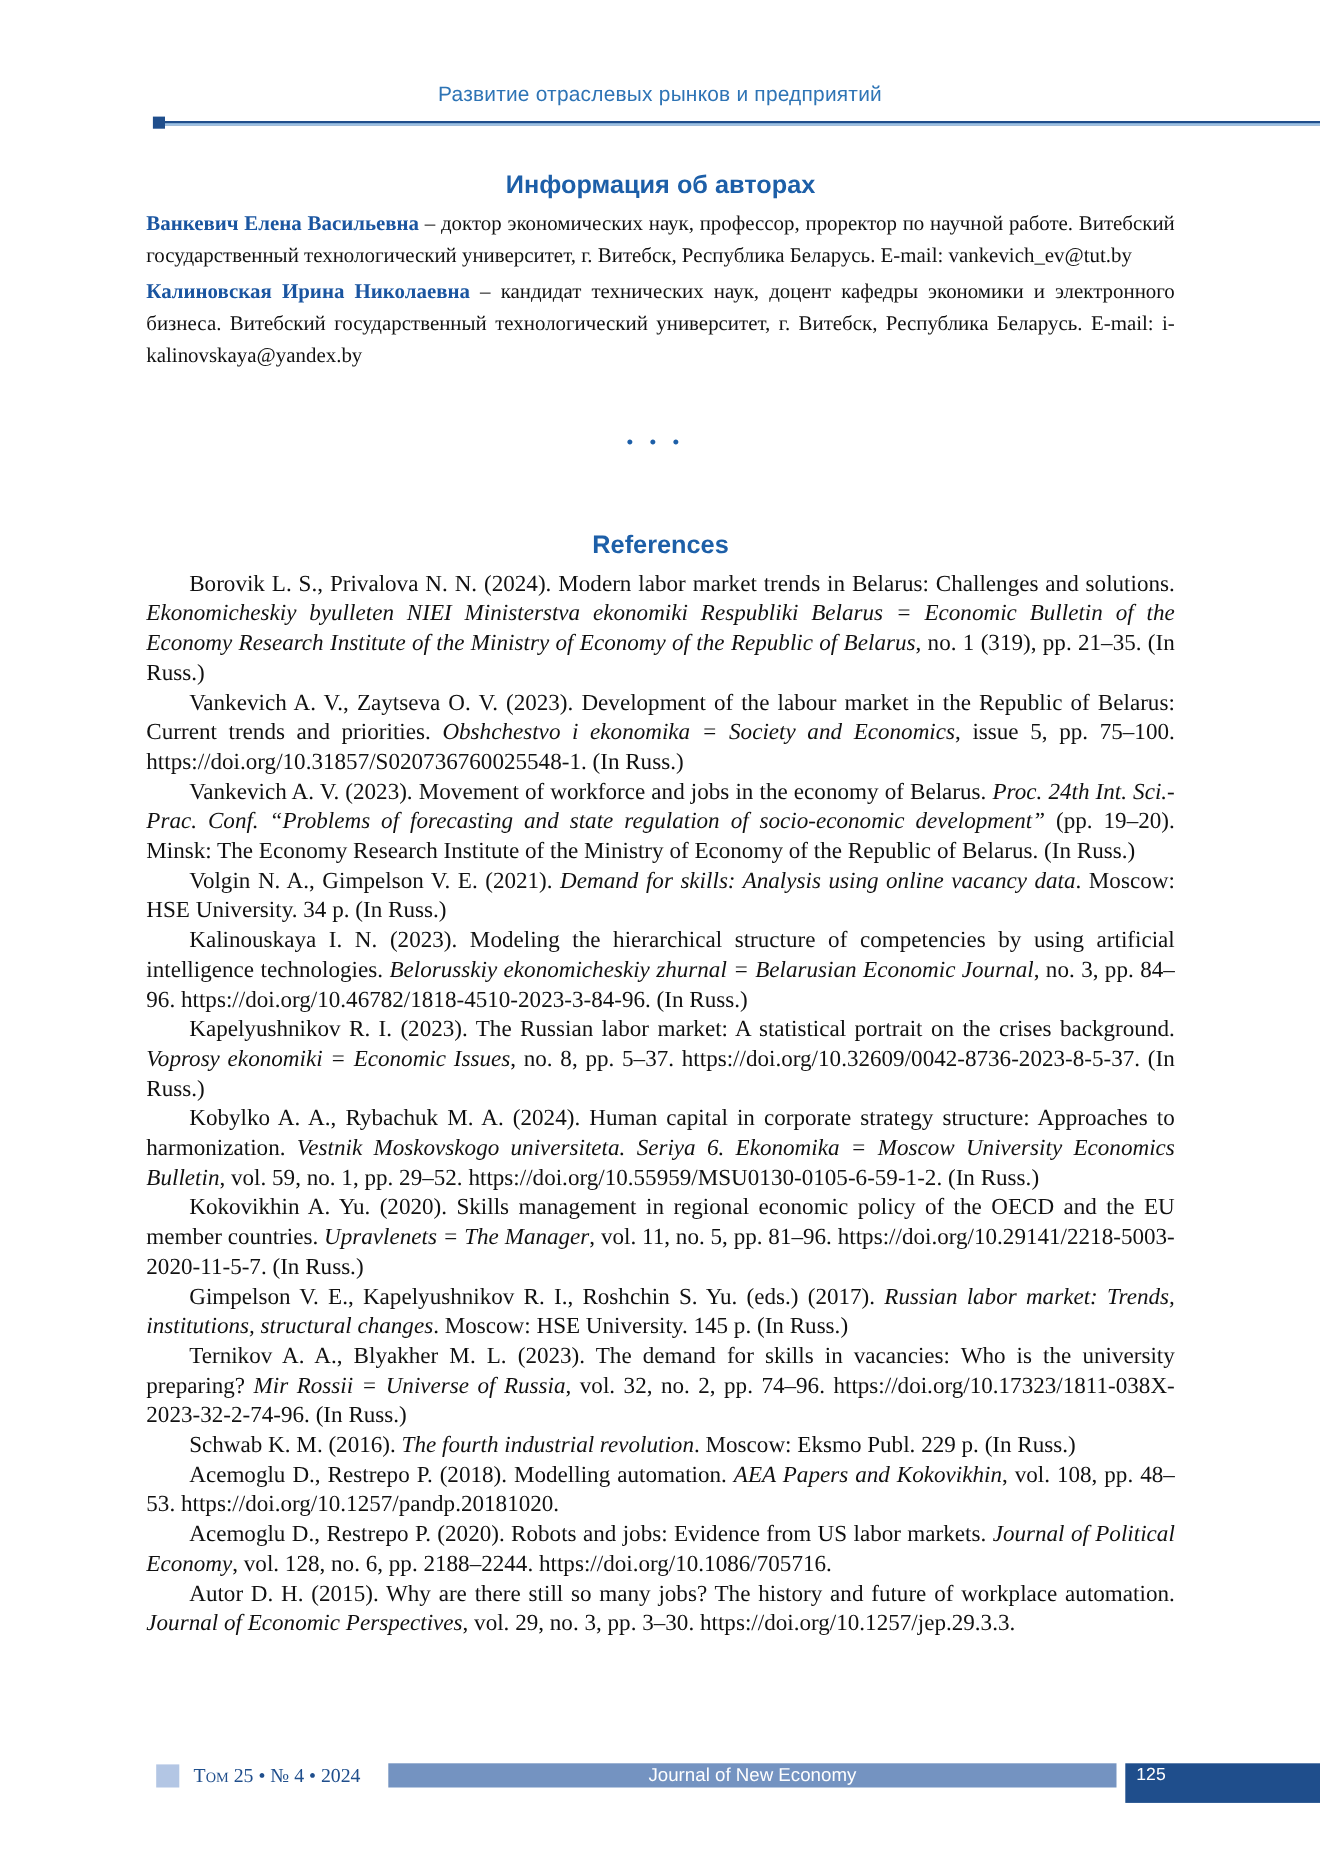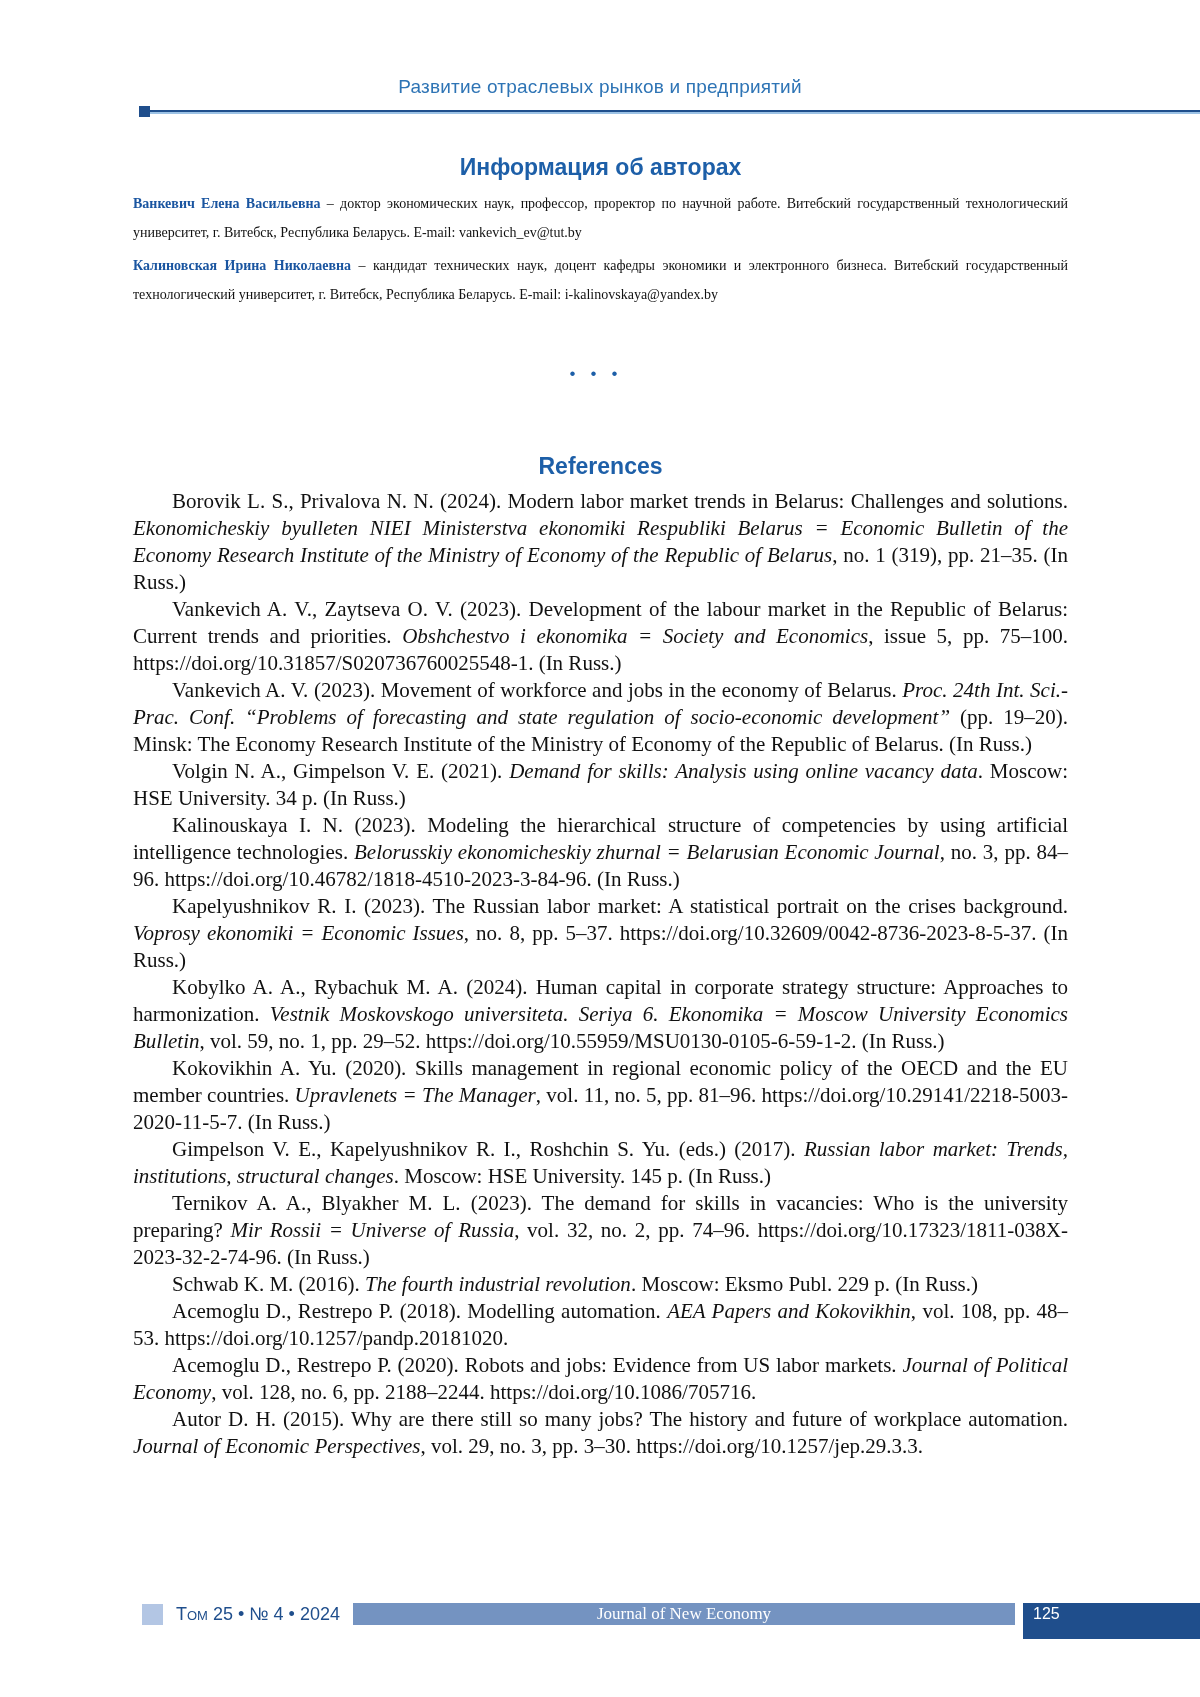--- a/index.html
+++ b/index.html
@@ -33,21 +33,21 @@
   }
   h2.section-heading {
     font-family: "Liberation Sans", "DejaVu Sans", sans-serif;
     font-size: 23px; font-weight: bold; color: #1d5fa8;
     text-align: center; margin: 0; padding: 0;
   }
   .authors-heading { margin-top: 14px !important; }
   .authors-list { margin-top: 8px; }
   .author-paragraph {
     margin: 0 0 4px 0;
-    font-size: 14px; line-height: 29px;
+    font-size: 19px; line-height: 29px;
     text-align: justify;
   }
   .author-name { color: #1a55a0; font-weight: bold; }
   .separator {
     margin-top: 40px;
     text-align: center;
     font-weight: bold; color: #1d5fa8;
     font-size: 28px; letter-spacing: 14px; line-height: 36px;
   }
   .references-heading { margin-top: 68px !important; }
@@ -60,31 +60,31 @@
   }
   .reference-paragraph .it { font-style: italic; }
   
   .footer-volume-square {
     position: absolute; left: 142px; top: 1604px;
     width: 21px; height: 21px; background: #b3c6e4;
   }
   .footer-volume-text {
     position: absolute; left: 176px; top: 1603px; height: 22px;
     line-height: 23px;
-    font-family: Liberation Sans, sans-serif;
+    font-family: Liberation Serif, serif;
     font-variant: small-caps;
     font-size: 18px; color: #1f4e8c; white-space: nowrap;
   }
   .footer-journal-bar {
     position: absolute; left: 353px; top: 1603px;
     width: 662px; height: 22px; background: #7493c1;
     text-align: center;
   }
   .footer-journal-name {
-    font-family: Liberation Serif, serif;
+    font-family: Liberation Sans, sans-serif;
     font-size: 17px; color: #ffffff; line-height: 22px;
   }
   .footer-page-box {
     position: absolute; left: 1023px; top: 1603px; right: 0;
     height: 36px; background: #1f4e8c;
   }
   .footer-page-number {
     font-family: "Liberation Sans", "DejaVu Sans", sans-serif;
     font-size: 16px; color: #ffffff; line-height: 22px;
     padding-left: 10px; display: inline-block;

